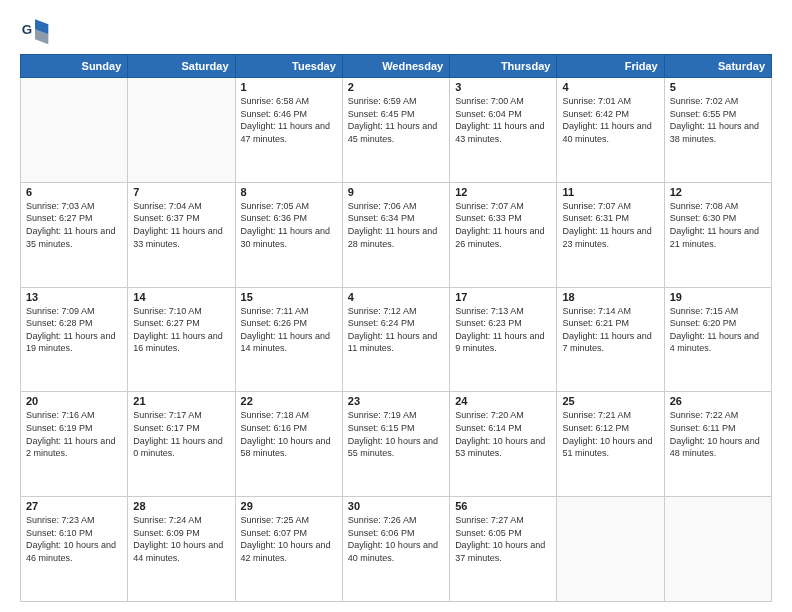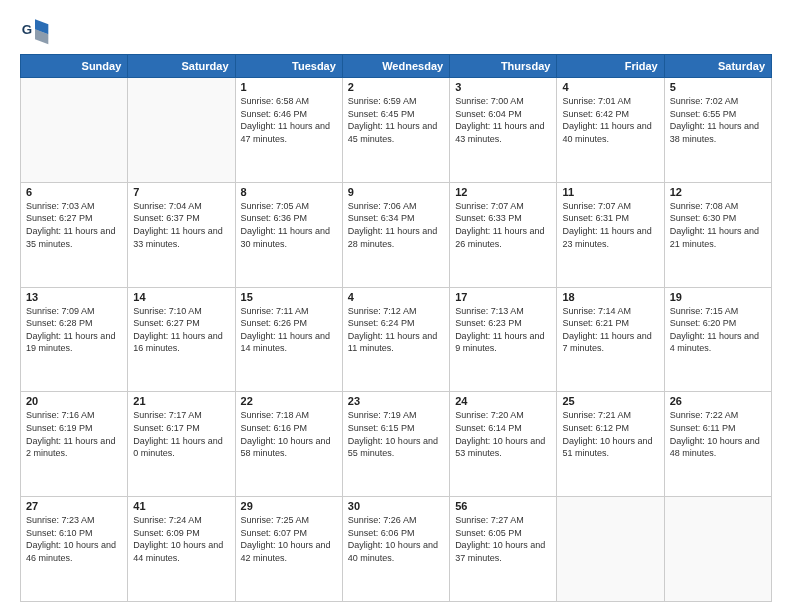--- a/index.html
+++ b/index.html
@@ -296,21 +296,21 @@
           </td>
         </tr>
         <tr>
           <td>
             <span class="day-num">27</span>
             <div class="day-detail">Sunrise: 7:23 AM
 Sunset: 6:10 PM
 Daylight: 10 hours and 46 minutes.</div>
           </td>
           <td>
-            <span class="day-num">41</span>
+            <span class="day-num">28</span>
             <div class="day-detail">Sunrise: 7:24 AM
 Sunset: 6:09 PM
 Daylight: 10 hours and 44 minutes.</div>
           </td>
           <td>
             <span class="day-num">29</span>
             <div class="day-detail">Sunrise: 7:25 AM
 Sunset: 6:07 PM
 Daylight: 10 hours and 42 minutes.</div>
           </td>

